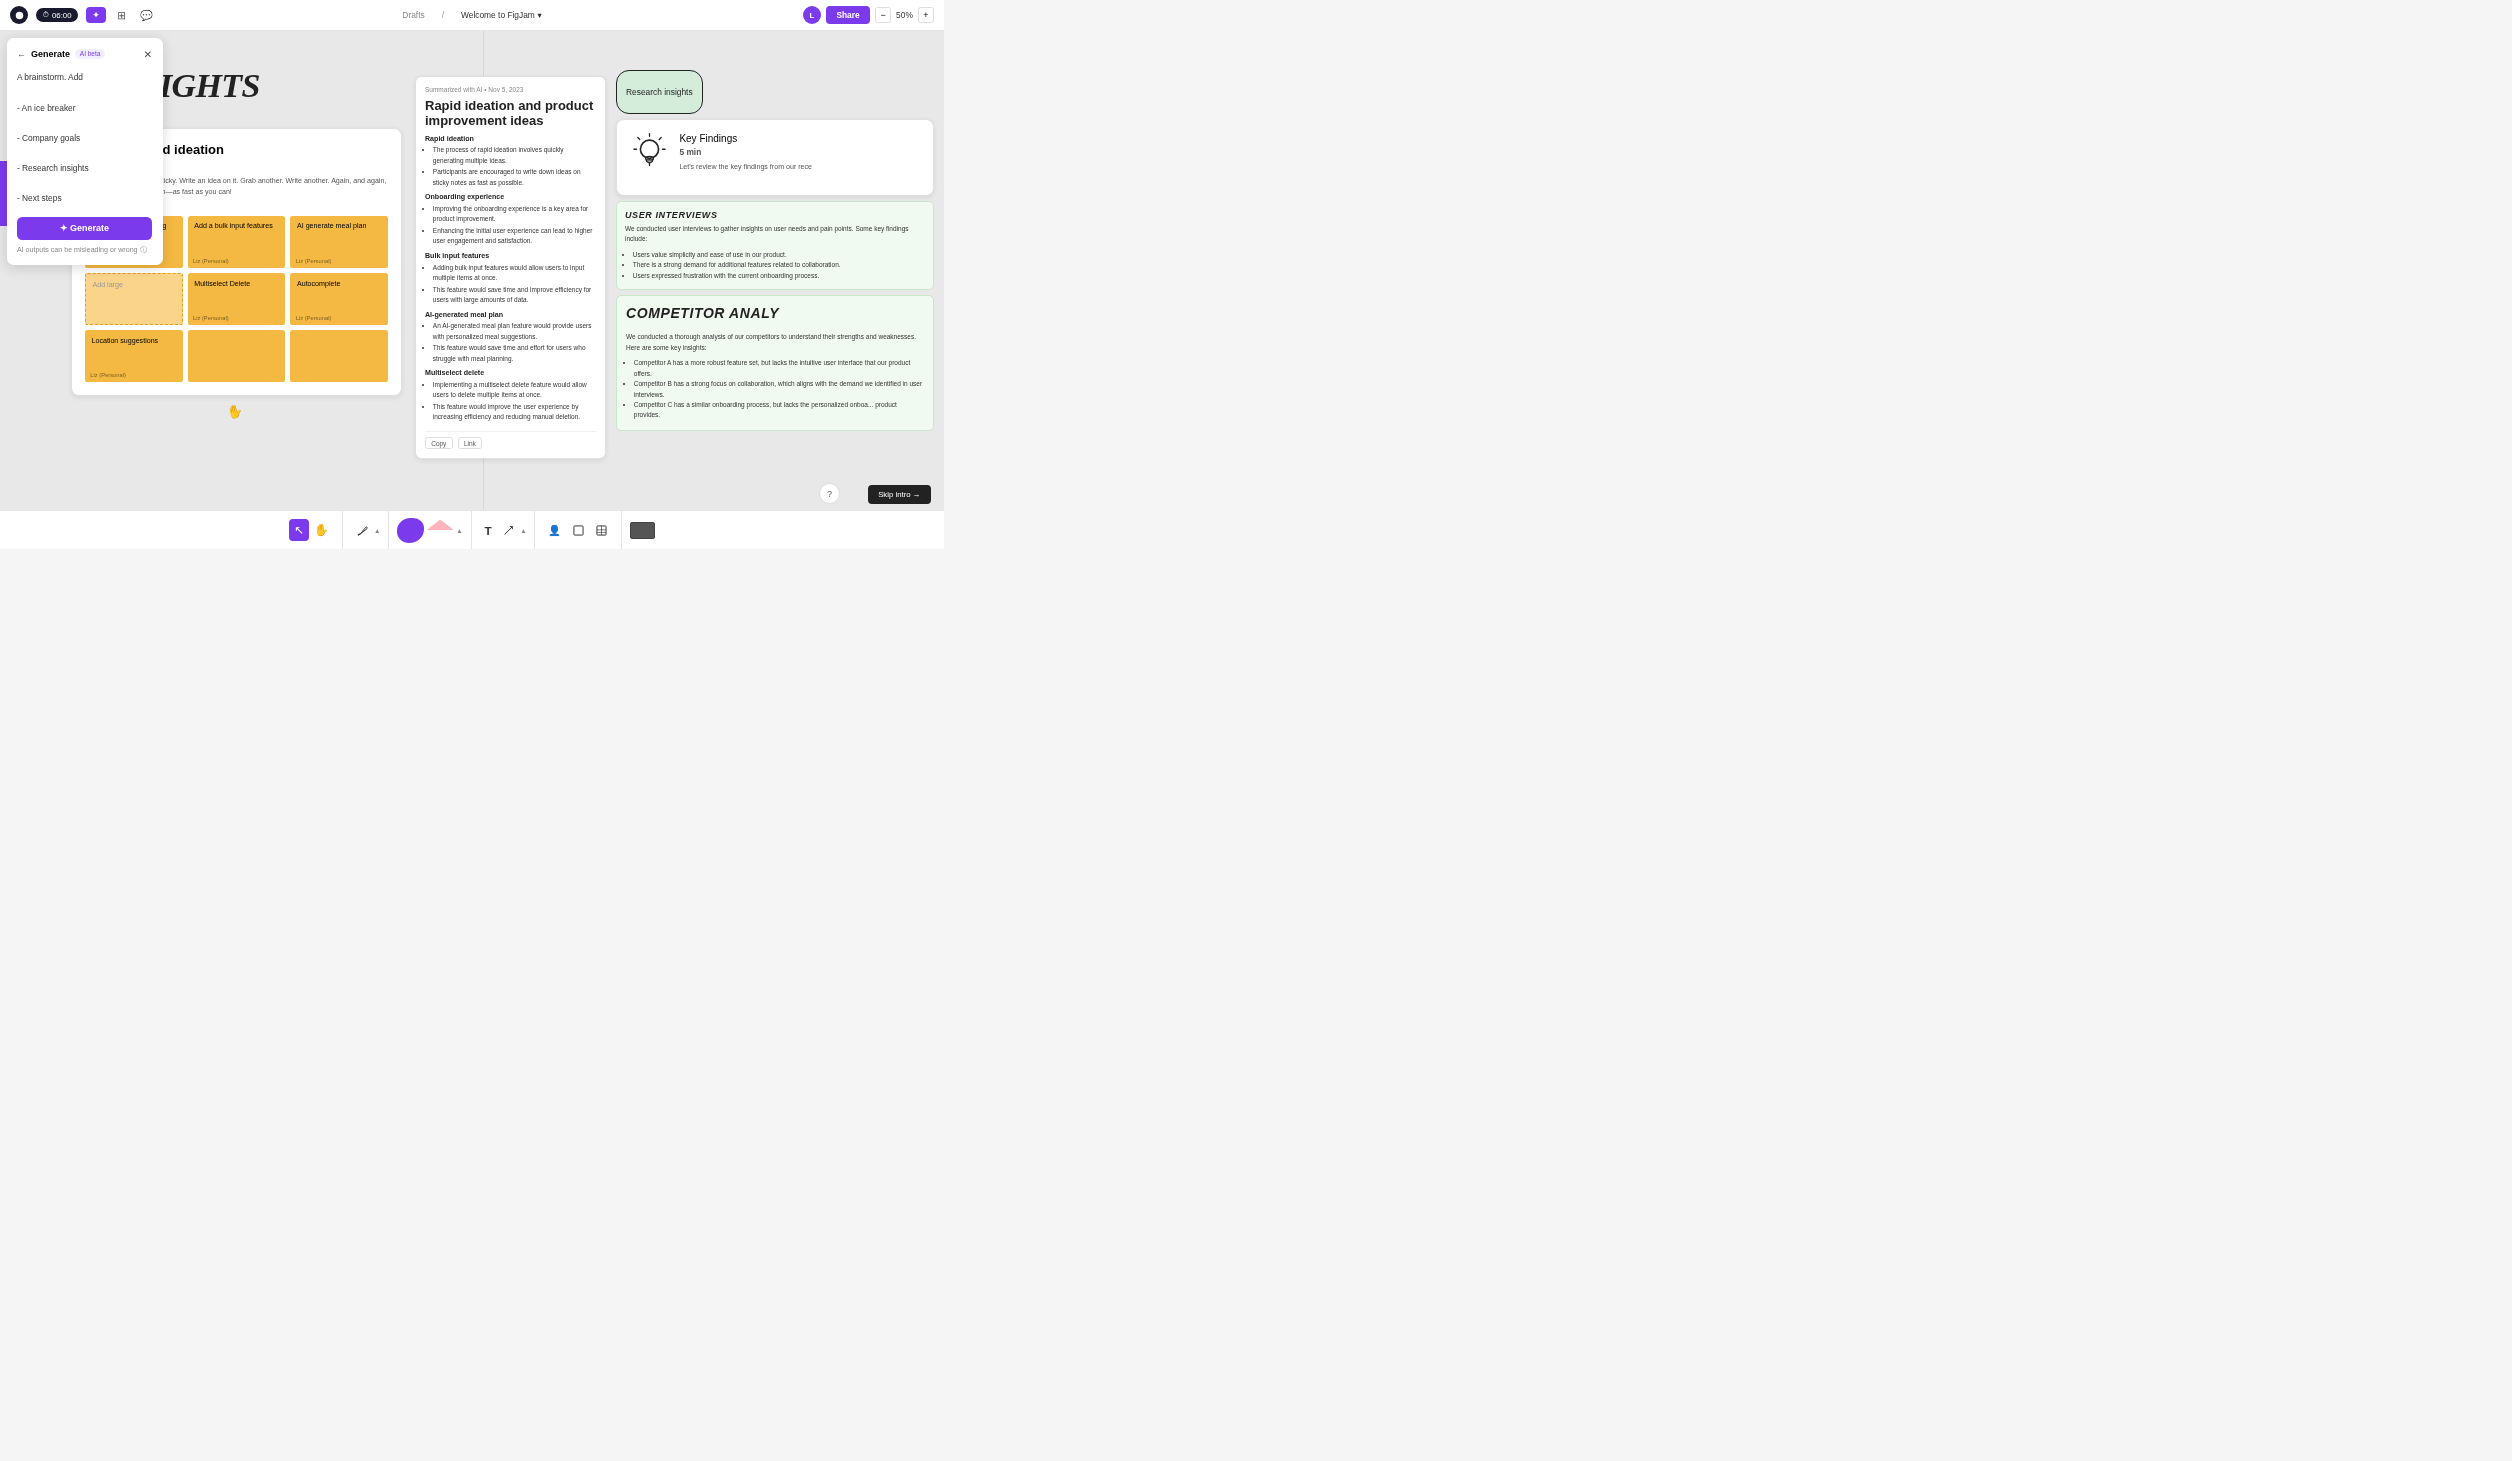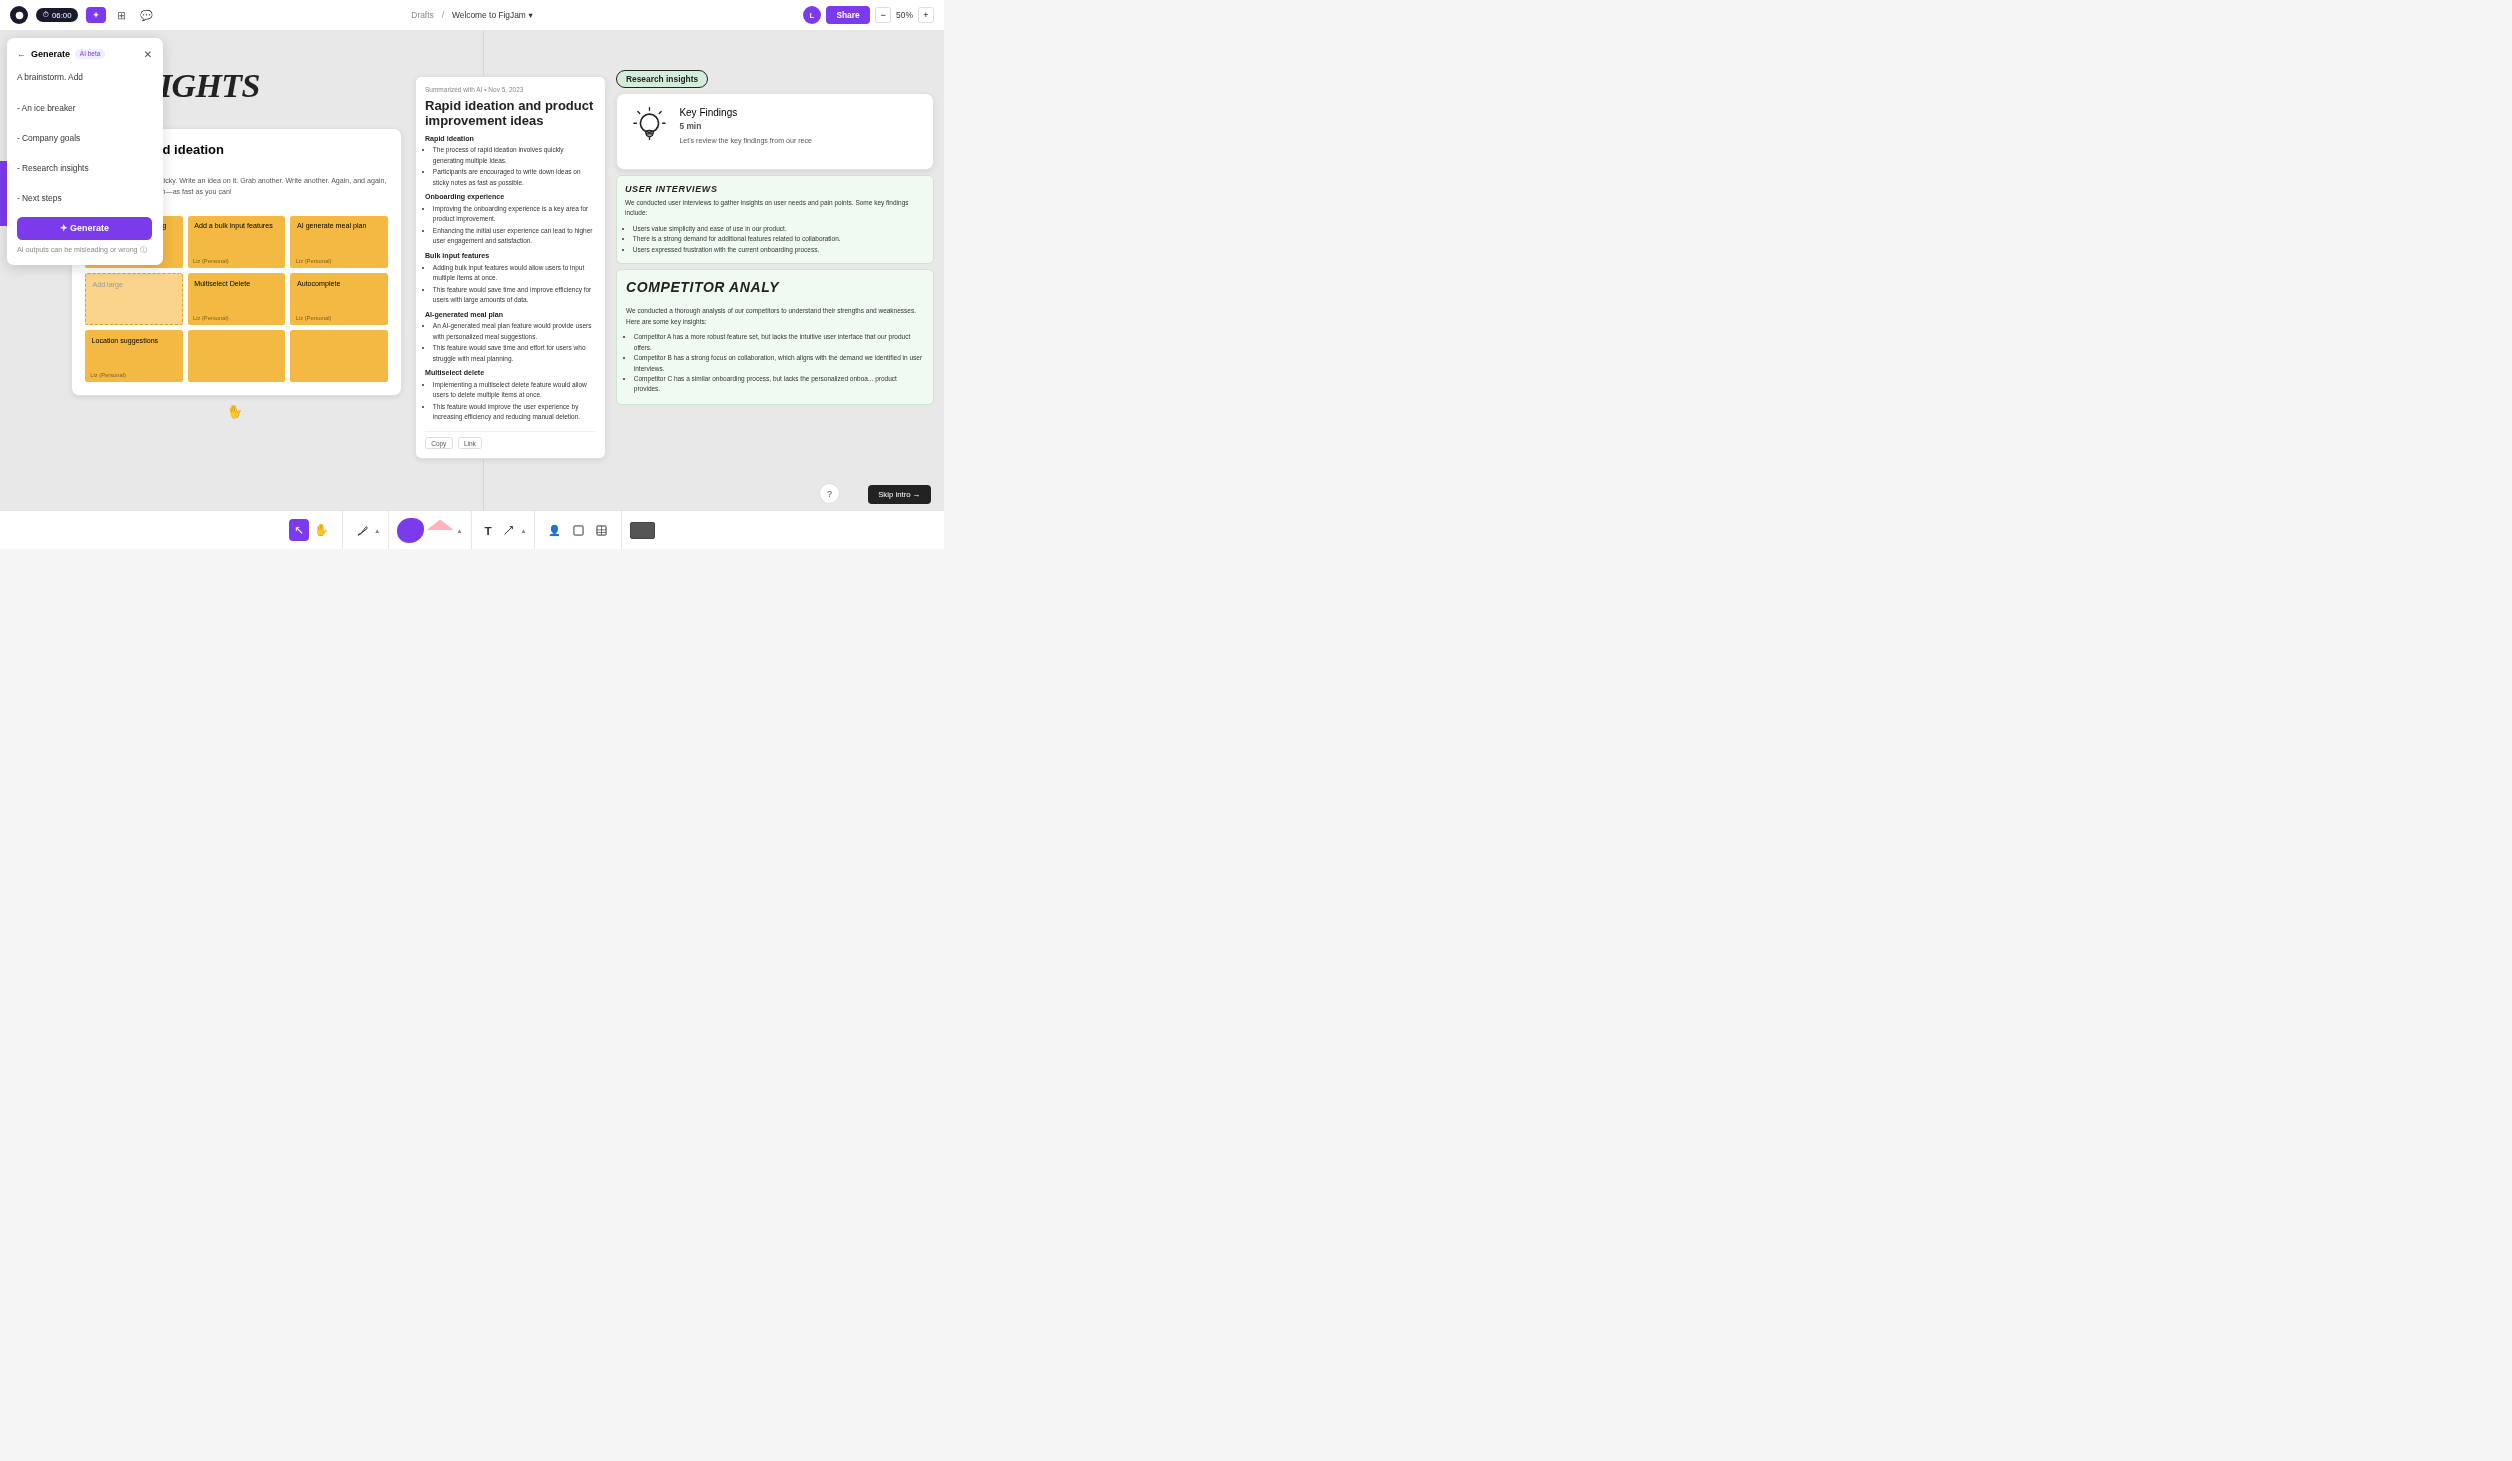--- a/index.html
+++ b/index.html
@@ -29,21 +29,21 @@
       display: flex;
       align-items: center;
       gap: 7.8px;
     }
     .topbar-center {
       position: absolute;
       left: 50%;
       transform: translateX(-50%);
       display: flex;
       align-items: center;
-      gap: 8px;
+      gap: 17px;
       font-size: 8.4px;
       color: #333;
     }
     .topbar-right {
       display: flex;
       align-items: center;
       gap: 5.2px;
     }
     .logo-circle {
       width: 18px; height: 18px;
@@ -361,23 +361,23 @@
     .research-section {
       position: absolute;
       top: 39px;
       left: 616px;
       width: 318px;
     }
     .research-tag {
       background: #d4edda;
       border: 1.3px solid #222;
       border-radius: 13px;
-      padding: 3px 9px;
+      padding: 16px 9px;
       font-size: 8.4px;
-      font-weight: 700;
+      font-weight: 400;
       display: inline-block;
       margin-bottom: 5.2px;
       color: #222;
     }
     .research-card {
       background: #fff;
       border: 0.6px solid #e0e0e0;
       border-radius: 7.8px;
       padding: 13px;
       box-shadow: 0 1.3px 5.2px rgba(0,0,0,0.08);

